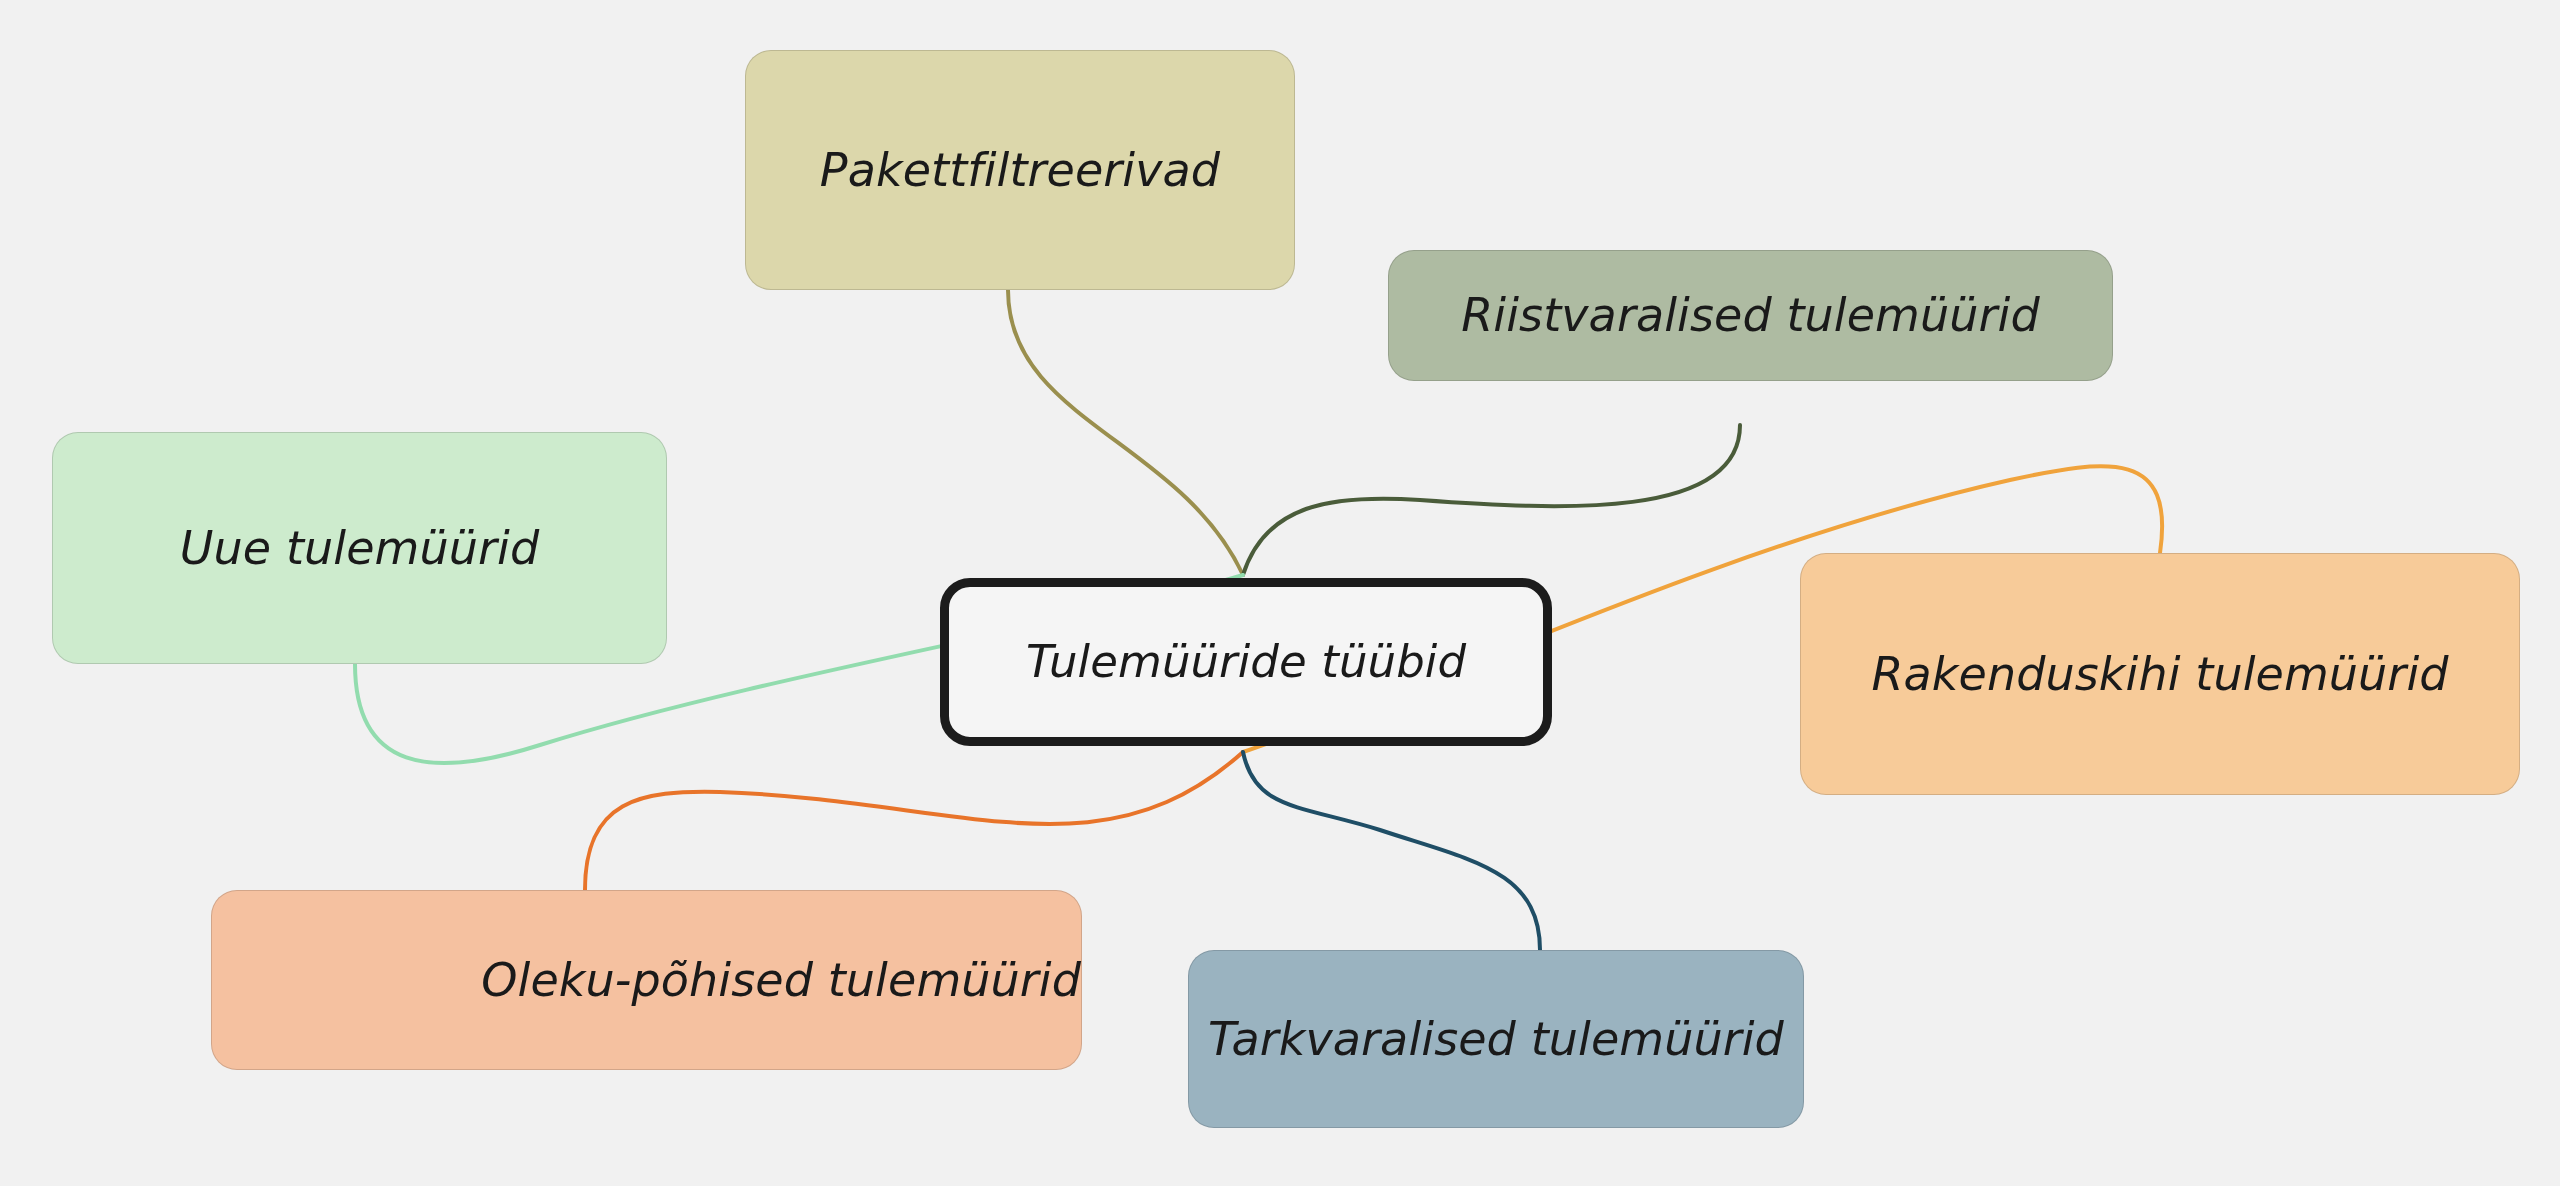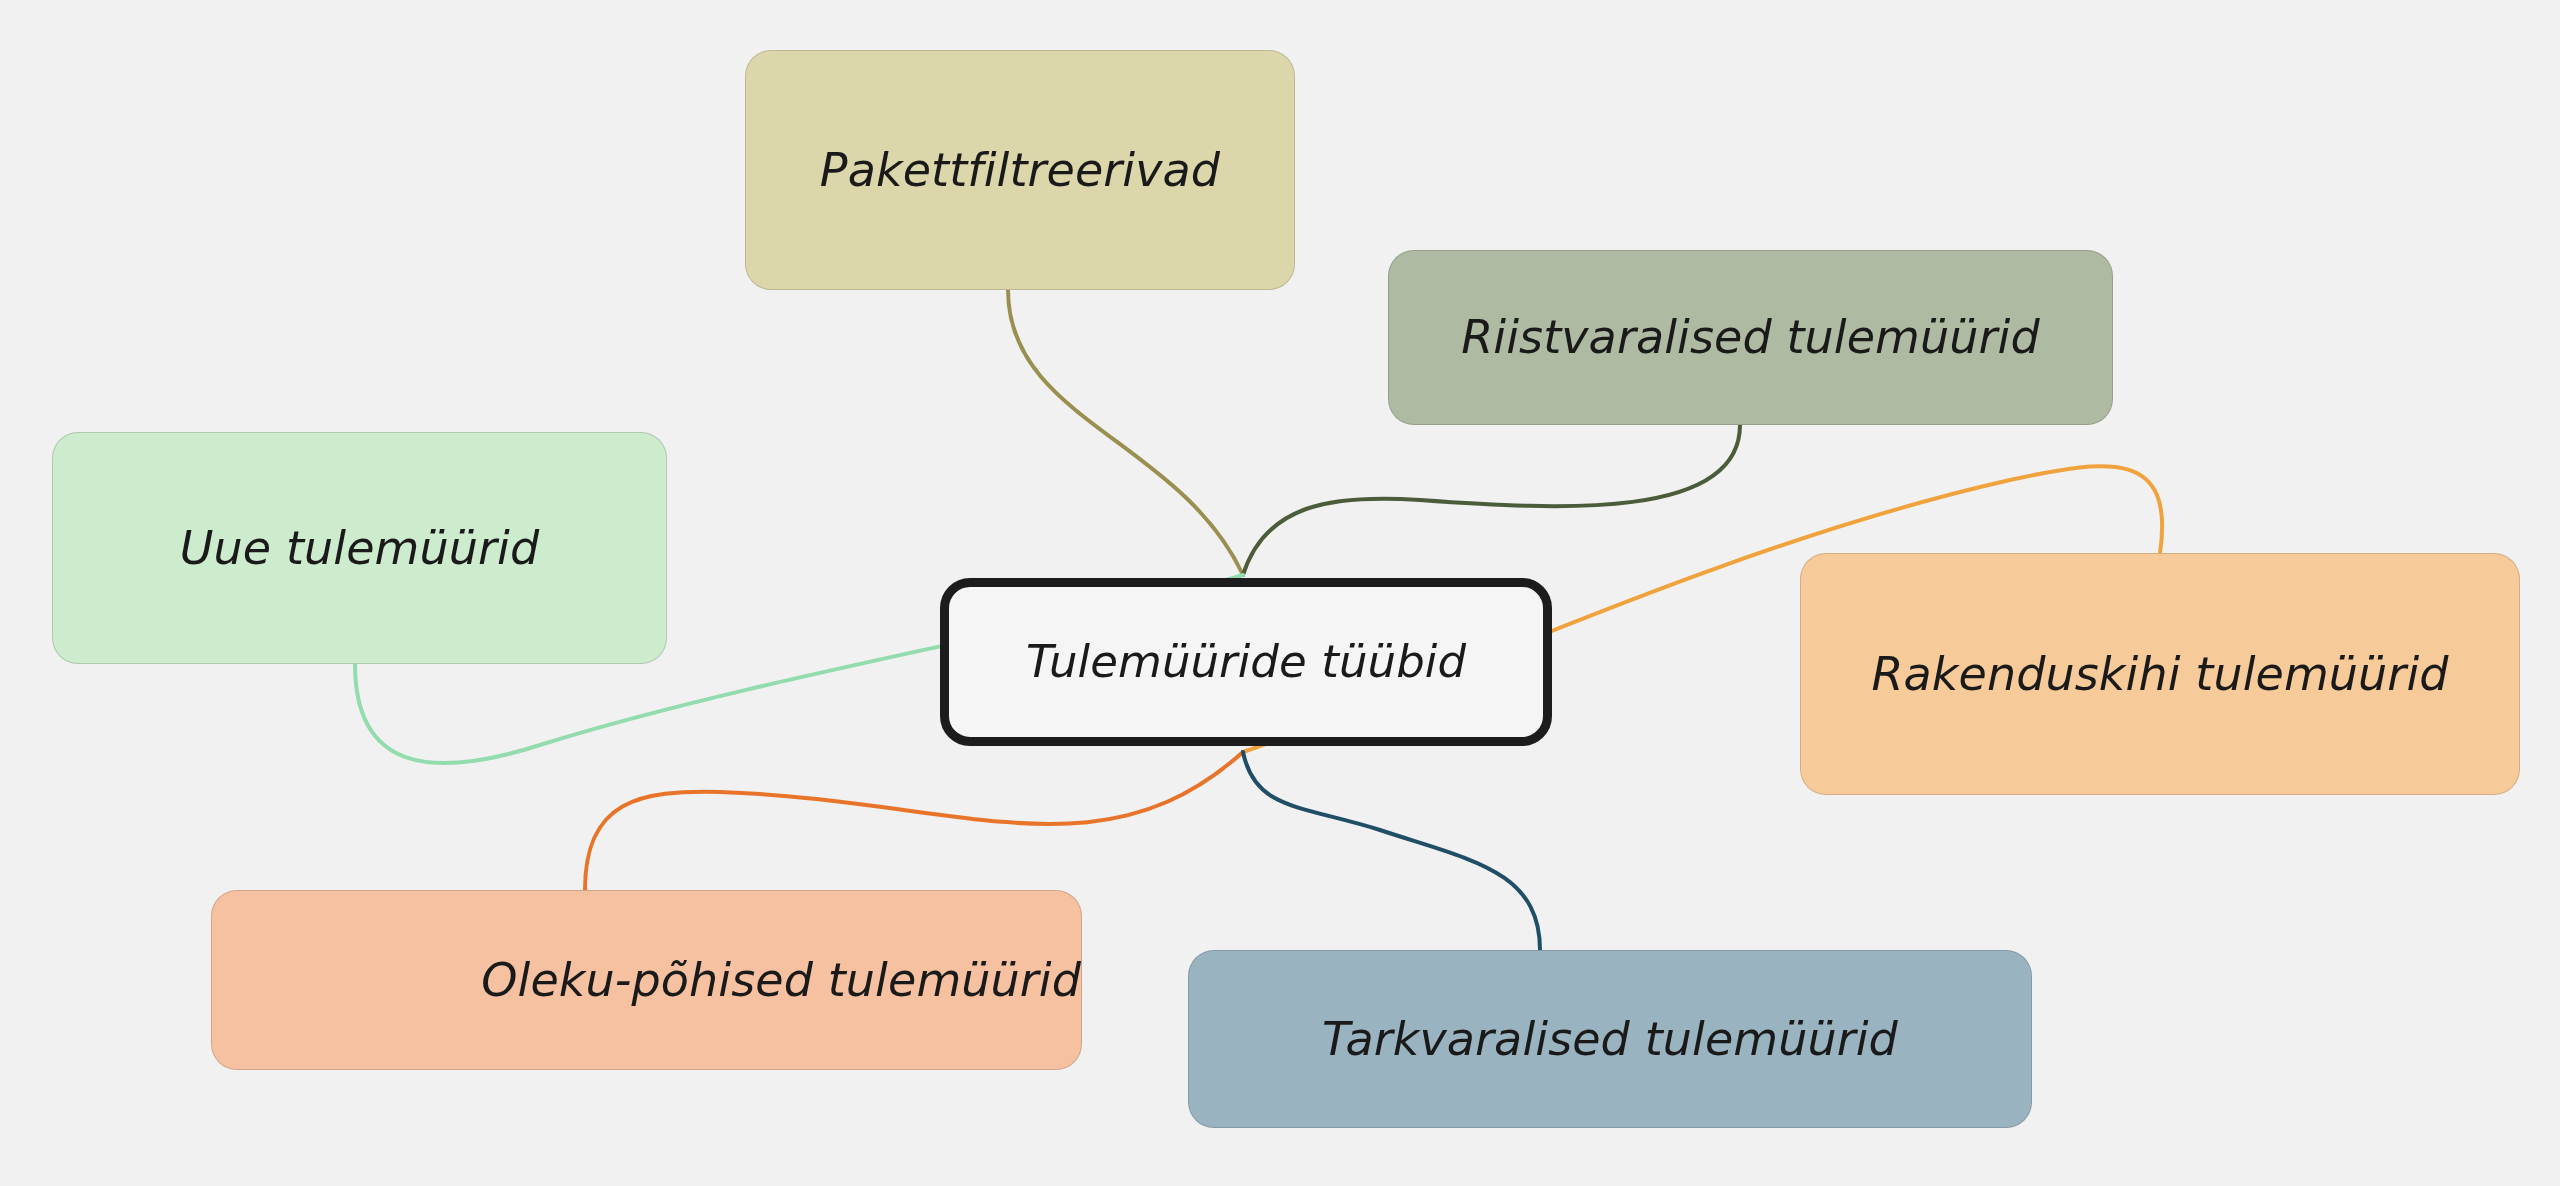--- a/index.html
+++ b/index.html
@@ -64,33 +64,33 @@
       <path d="M 355 664 C 355 770 430 780 540 745 C 760 676 1095 620 1243 575" fill="none" stroke="#92dcae" stroke-width="4" stroke-linecap="round"></path>
       <path d="M 2160 553 C 2175 450 2110 458 2010 480 C 1720 545 1400 700 1243 752" fill="none" stroke="#f0a33c" stroke-width="4" stroke-linecap="round"></path>
       <path d="M 585 890 C 585 800 640 790 720 792 C 960 800 1100 880 1243 752" fill="none" stroke="#e8742a" stroke-width="4" stroke-linecap="round"></path>
       <path d="M 1540 950 C 1540 870 1470 860 1380 830 C 1300 805 1255 810 1243 752" fill="none" stroke="#1f4e66" stroke-width="4" stroke-linecap="round"></path>
     </svg>
 
   <div id="node-layer">
       <div class="node branch" style="left: 745px; top: 50px; width: 550px; height: 240px; background: rgb(220, 215, 171);">
         <span class="node-label">Pakettfiltreerivad</span>
       </div>
-      <div class="node branch" style="left: 1388px; top: 250px; width: 725px; height: 175px; background: rgb(174, 187, 162);">
+      <div class="node branch" style="left: 1388px; top: 250px; width: 725px; height: 131px; background: rgb(174, 187, 162);">
         <span class="node-label">Riistvaralised tulemüürid</span>
       </div>
       <div class="node branch" style="left: 52px; top: 432px; width: 615px; height: 232px; background: rgb(205, 235, 205);">
         <span class="node-label">Uue tulemüürid</span>
       </div>
       <div class="node branch" style="left: 1800px; top: 553px; width: 720px; height: 242px; background: rgb(247, 203, 153);">
         <span class="node-label">Rakenduskihi tulemüürid</span>
       </div>
       <div class="node branch" style="left: 211px; top: 890px; width: 871px; height: 180px; background: rgb(245, 193, 160); justify-content: flex-end;">
         <span class="node-label">Oleku-põhised tulemüürid</span>
       </div>
-      <div class="node branch" style="left: 1188px; top: 950px; width: 844px; height: 178px; background: rgb(154, 179, 192);">
+      <div class="node branch" style="left: 1188px; top: 950px; width: 616px; height: 178px; background: rgb(154, 179, 192);">
         <span class="node-label">Tarkvaralised tulemüürid</span>
       </div>
       <div class="node root" style="left: 940px; top: 578px; width: 612px; height: 168px; background: rgb(245, 245, 245); border-color: rgb(28, 28, 28);">
         <span class="node-label">Tulemüüride tüübid</span>
       </div>
     </div>
 
 </div>
 
 </body></html>

